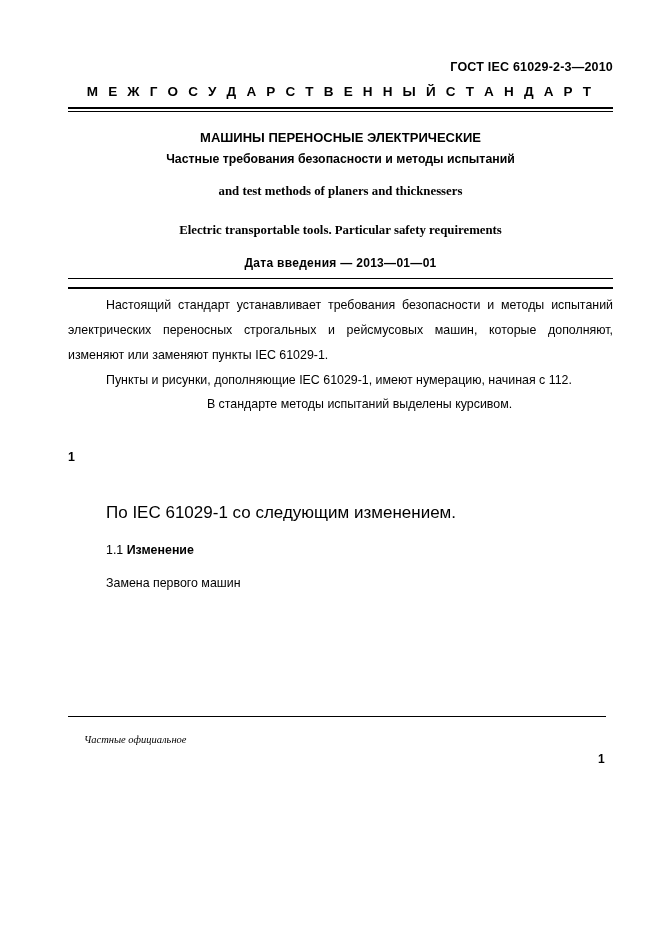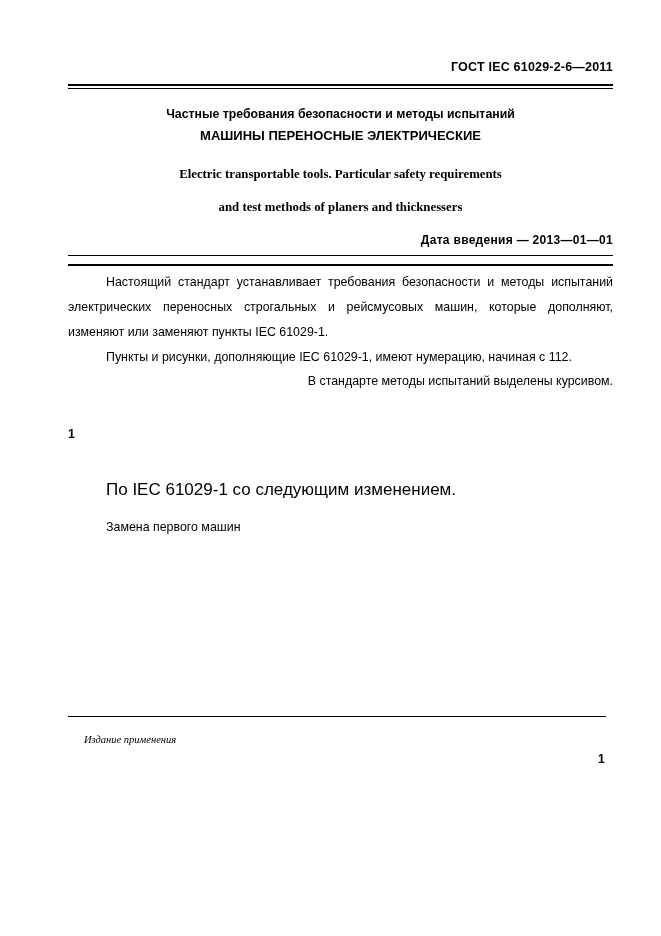--- a/index.html
+++ b/index.html
@@ -67,39 +67,39 @@
   .title-en {
     text-align: center;
     font-size: 12.8px;
     font-weight: bold;
     font-family: "Liberation Serif", serif;
     line-height: 1.6;
   }
   .title-en.first { margin-top: 18px; }
   .title-en.second { margin-top: 12px; }
   .date-line {
-    text-align: right;
+    text-align: center;
     font-size: 12px;
     font-weight: bold;
     margin-top: 16px;
     margin-bottom: 8px;
     letter-spacing: 0.3px;
   }
   .body-block {
     padding-top: 4px;
     font-size: 12.4px;
     line-height: 2.0;
   }
   p.para {
     margin: 0 0 0 0;
     text-align: justify;
     text-justify: inter-word;
   }
   p.para.indent { text-indent: 38px; }
-  p.para.left { text-align: right; }
+  p.para.left { text-align: center; }
   .section-head {
     margin-top: 28px;
     font-size: 12.4px;
     font-weight: bold;
     display: flex;
   }
   .section-num {
     width: 52px;
     display: inline-block;
   }
@@ -139,54 +139,59 @@
     font-size: 12px;
     font-weight: bold;
   }
 </style>
 </head>
 <body>
 
 <div class="page">
   <div class="content">
 
-    <div class="std-code">ГОСТ IEC 61029-2-6—2011</div>
+    <div class="std-code">ГОСТ IEC 61029-2-3—2010</div>
 
+    <div class="std-heading">М Е Ж Г О С У Д А Р С Т В Е Н Н Ы Й   С Т А Н Д А Р Т</div>
 
     <div class="rule-thick"></div>
     <div style="height:2px"></div>
     <div class="rule-thin"></div>
 
     <div class="title-block">
+      <div class="title-line">МАШИНЫ ПЕРЕНОСНЫЕ ЭЛЕКТРИЧЕСКИЕ</div>
       <div class="title-line sub">Частные требования безопасности и методы испытаний</div>
-      <div class="title-line">МАШИНЫ ПЕРЕНОСНЫЕ ЭЛЕКТРИЧЕСКИЕ</div>
 
+      <div class="title-en second">and test methods of planers and thicknessers</div>
       <div class="title-en first">Electric transportable tools. Particular safety requirements</div>
-      <div class="title-en second">and test methods of planers and thicknessers</div>
 
       <div class="date-line">Дата введения — 2013—01—01</div>
     </div>
 
     <div class="rule-thin"></div>
     <div style="height:2px"></div>
     <div class="rule-thick"></div>
 
     <div class="body-block">
       <p class="para indent">Настоящий стандарт устанавливает требования безопасности и методы испытаний электрических переносных строгальных и рейсмусовых машин, которые дополняют, изменяют или заменяют пункты IEC 61029-1.</p>
       <p class="para indent">Пункты и рисунки, дополняющие IEC 61029-1, имеют нумерацию, начиная с 112.</p>
       <p class="para indent left">В стандарте методы испытаний выделены курсивом.</p>
 
       <div class="section-head">
         <span class="section-num">1</span>
       </div>
 
       <div class="after-head">По IEC 61029-1 со следующим изменением.</div>
 
+      <div class="sub-head">
+        <span>1.1</span>
+        <b>Изменение</b>
+      </div>
 
       <div class="sub-head">Замена первого машин</div>
     </div>
 
   </div>
 
   <div class="footer-rule"></div>
-  <div class="footer-note">Издание применения</div>
+  <div class="footer-note">Частные официальное</div>
   <div class="page-num">1</div>
 </div>
 
 </body></html>

